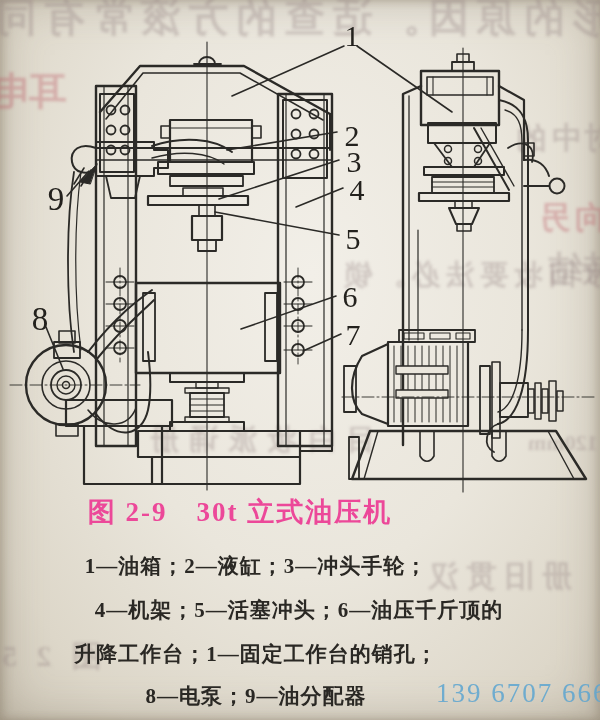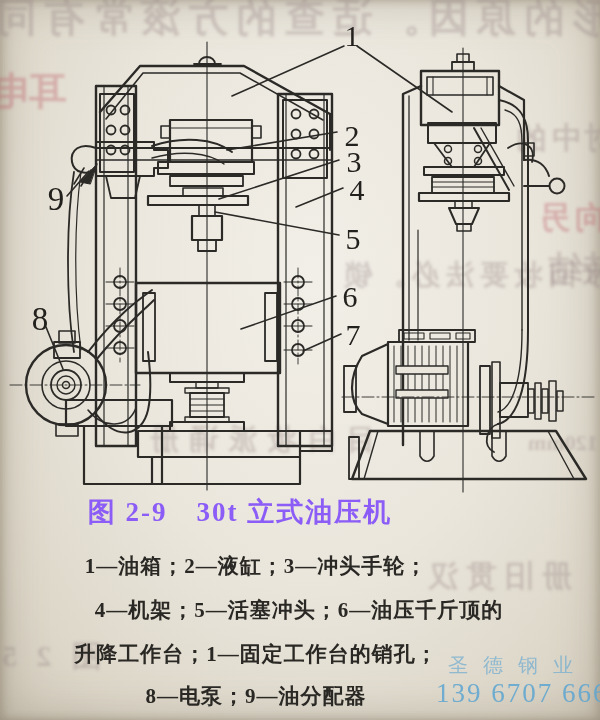--- a/index.html
+++ b/index.html
@@ -22,21 +22,21 @@
   .bp4{left:548px;top:246px;font-size:34px;}
   .bp5{left:338px;top:256px;font-size:28px;letter-spacing:6px;}
   .bp6{left:140px;top:420px;font-size:29px;letter-spacing:10px;}
   .bp7{left:528px;top:430px;font-size:22px;}
   .bp8{left:-4px;top:636px;font-size:30px;letter-spacing:6px;}
   .bp9{left:420px;top:556px;font-size:30px;letter-spacing:8px;}
   
   svg.drawing{position:absolute;left:0;top:0;}
   
   .caption{position:absolute;left:0;top:494px;width:480px;text-align:center;
-    font-size:27px;font-weight:bold;color:#8b5cf6;letter-spacing:2px;}
+    font-size:27px;font-weight:bold;color:#ec4899;letter-spacing:2px;}
   .legend-line{position:absolute;left:0;width:512px;text-align:center;
     font-size:21px;font-weight:bold;color:#2a2824;letter-spacing:1px;}
   .l0{top:552px;} .l1{top:596px;margin-left:43px;} .l2{top:640px;} .l3{top:682px;}
   
   .wm-co{position:absolute;left:448px;top:652px;font-size:20px;letter-spacing:15px;
     color:rgba(122,176,208,.78);white-space:nowrap;}
   .wm-ph{position:absolute;left:436px;top:678px;font-size:27px;letter-spacing:2px;
     color:rgba(92,164,208,.85);white-space:nowrap;}
 </style>
 </head>
@@ -290,16 +290,15 @@
       </g>
     </g>
   </svg>
 
   <div class="caption">图 2-9　30t 立式油压机</div>
   <div class="legend-line l0">1—油箱；2—液缸；3—冲头手轮；</div>
   <div class="legend-line l1">4—机架；5—活塞冲头；6—油压千斤顶的</div>
   <div class="legend-line l2">升降工作台；1—固定工作台的销孔；</div>
   <div class="legend-line l3">8—电泵；9—油分配器</div>
 
-  <div class="wm-co">圣德钢业</div>
   <div class="wm-ph">139 6707 6667</div>
 
 </div>
 
 </body></html>

